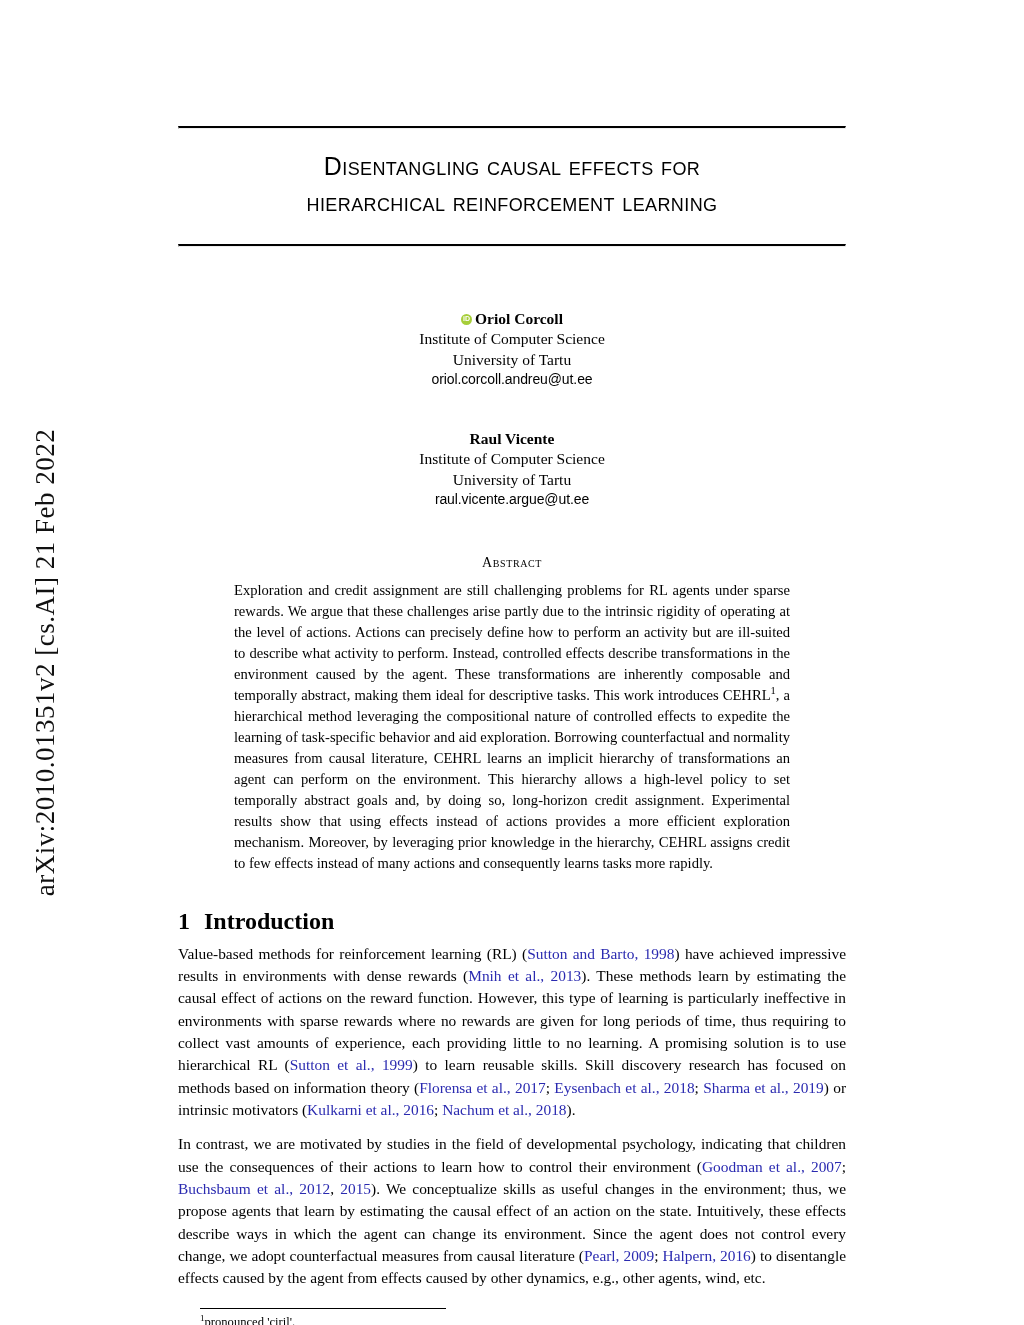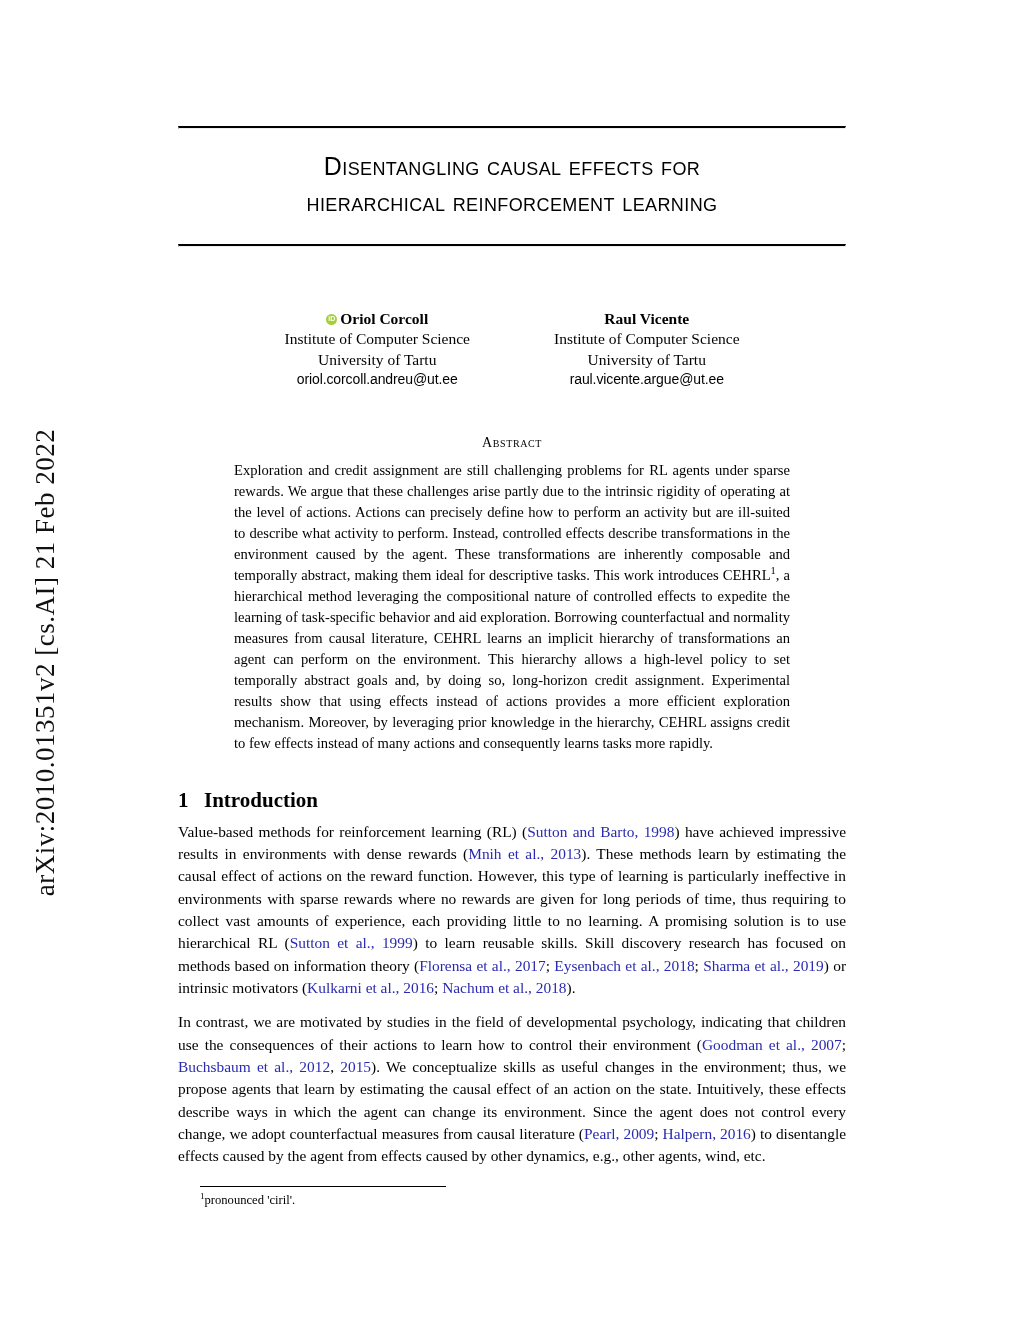--- a/index.html
+++ b/index.html
@@ -58,22 +58,23 @@
     line-height: 1.42;
     letter-spacing: 0.4px;
     padding: 20px 6px 14px 6px;
     font-variant: small-caps;
   }
   .title .line { display: block; }
 
   .authors {
     display: flex;
     justify-content: center;
-    gap: 84px;
+    gap: 40px;
     margin-top: 62px;
+    flex-direction: column;
   }
   .author {
     text-align: center;
     font-size: 15.5px;
     line-height: 1.32;
   }
   .author .name {
     font-weight: bold;
     font-size: 15.5px;
   }
@@ -117,21 +118,21 @@
     margin-bottom: 9px;
   }
   .abstract-body {
     font-size: 14.6px;
     line-height: 1.44;
     text-align: justify;
   }
   sup { font-size: 0.72em; vertical-align: super; line-height: 0; }
 
   .section-heading {
-    font-size: 21px;
+    font-size: 24px;
     font-weight: bold;
     margin: 34px 0 1px 0;
   }
   .section-heading .num { display: inline-block; width: 26px; }
 
   .body-par {
     font-size: 15.4px;
     line-height: 1.45;
     text-align: justify;
     margin: 8px 0 12px 0;

